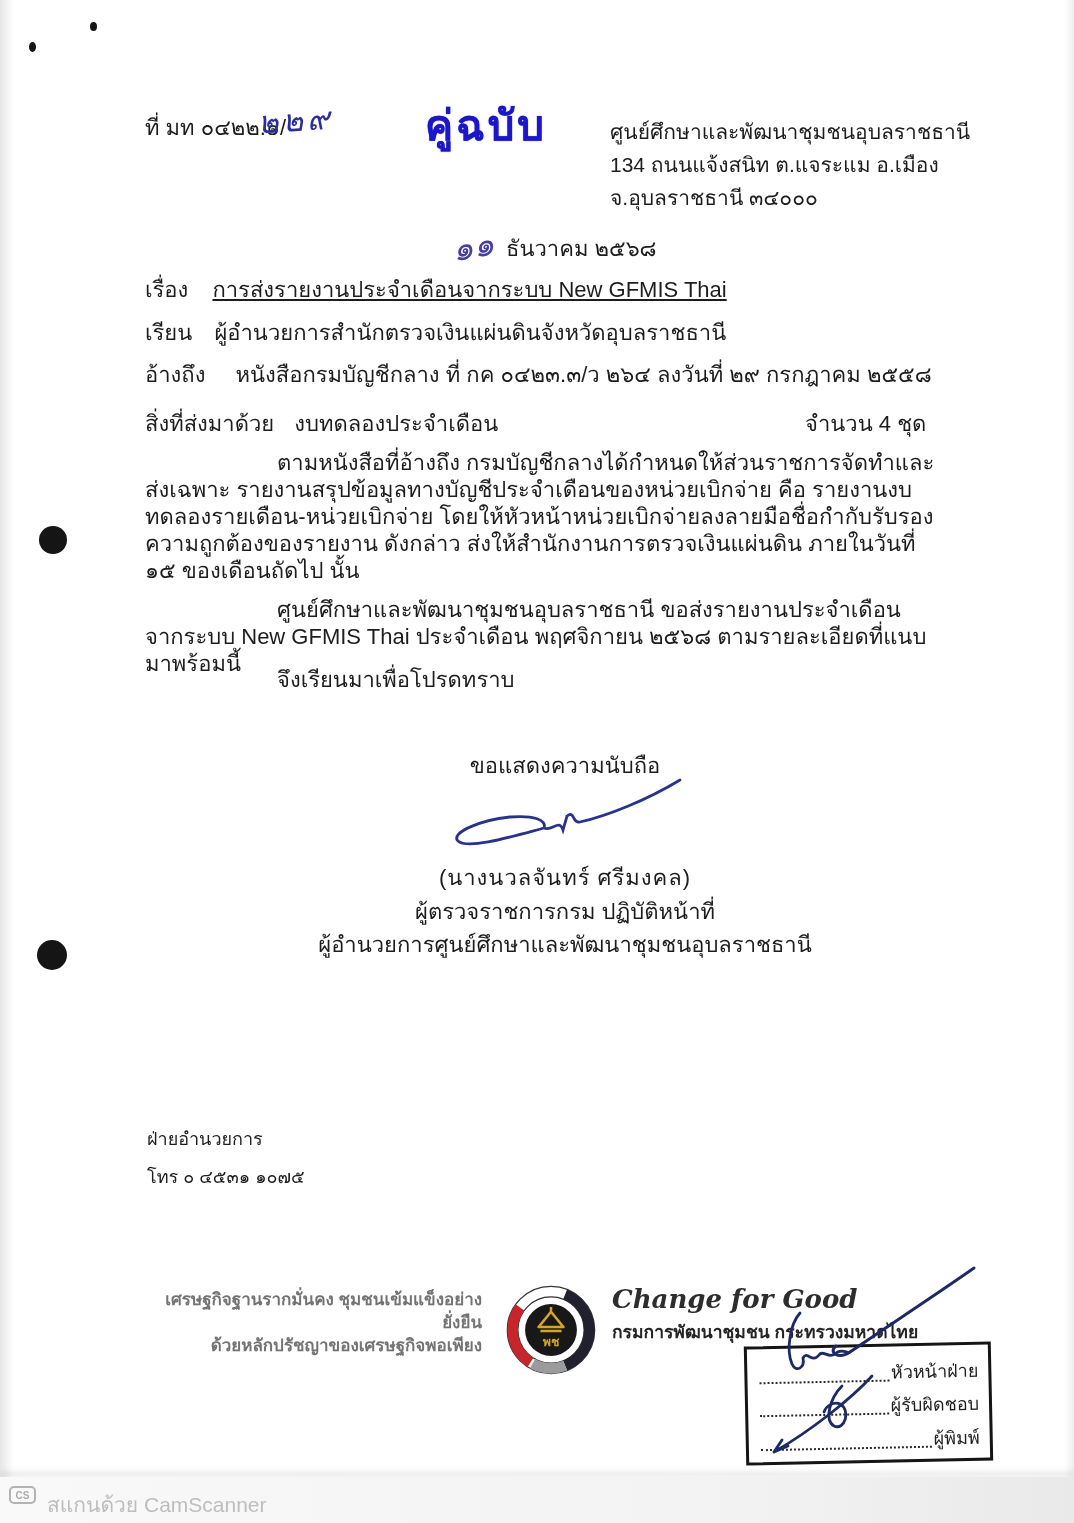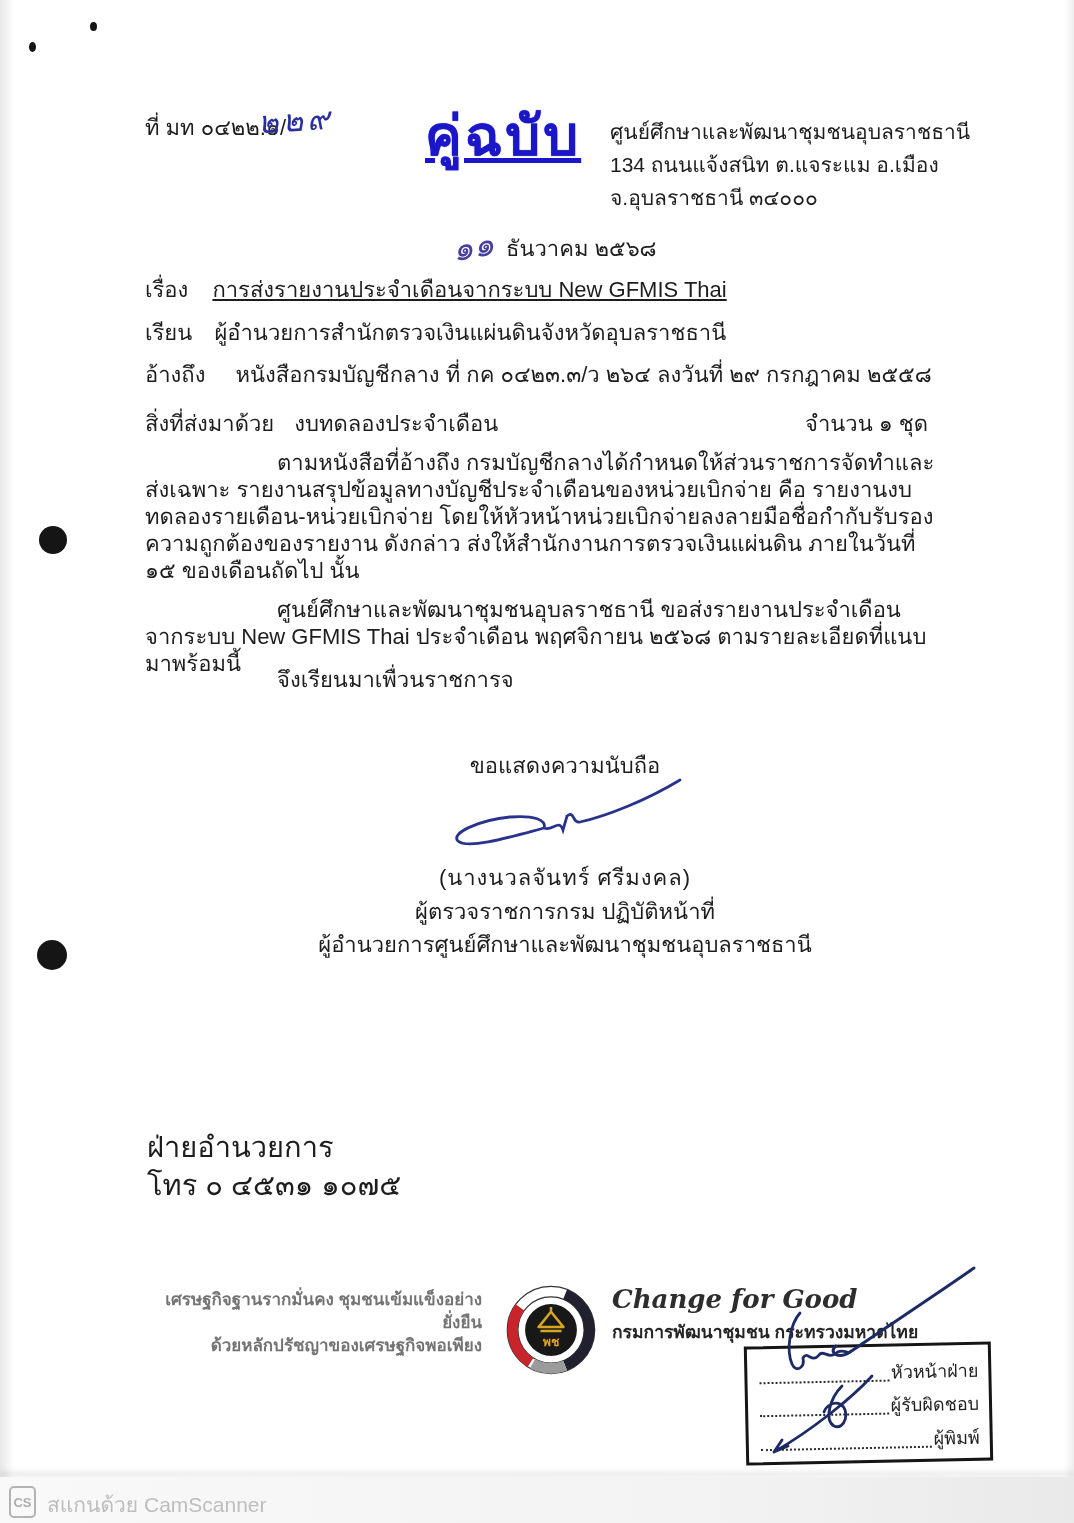--- a/index.html
+++ b/index.html
@@ -13,59 +13,59 @@
     background:linear-gradient(to left, rgba(120,120,120,.12), rgba(120,120,120,0)); }
   .dot { position:absolute; background:#151515; border-radius:50%; }
   .crease { position:absolute; left:0; top:1468px; width:1074px; height:9px;
     background:linear-gradient(to bottom, rgba(0,0,0,0), rgba(0,0,0,0.10)); filter:blur(2px); }
 
   
   .t { position:absolute; white-space:nowrap; color:#1d1d1d; }
   .ref-line { left:145px; top:110px; font-size:22px; }
   .hand { color:#2b2f9e; font-style:italic; }
   .ref-hand { left:258px; top:95px; font-size:31px; transform:rotate(-4deg); letter-spacing:4px; }
-  .copy-stamp { left:425px; top:92px; font-size:55px; font-weight:700; color:#1b16c8;
-    font-family:"DejaVu Serif","Liberation Serif",serif; letter-spacing:3px; text-shadow:0 0 1px #1b16c8;text-decoration:underline; }
+  .copy-stamp { left:425px; top:92px; font-size:42px; font-weight:700; color:#1b16c8;
+    font-family:"DejaVu Serif","Liberation Serif",serif; letter-spacing:3px; text-shadow:0 0 1px #1b16c8; }
   .addr { position:absolute; left:610px; top:115px; font-size:21px; line-height:33px; }
   .date-hand { left:452px; top:220px; font-size:33px; transform:rotate(-10deg); color:#463f9d; }
   .date-print { left:506px; top:231px; font-size:22px; }
 
   .field { position:absolute; left:145px; font-size:22px; }
   .field .lbl { display:inline-block;text-align:center; }
   .gap1 { margin-left:18px;text-decoration:underline; } .gap2 { margin-left:16px; } .gap3 { margin-left:24px; } .gap4 { margin-left:14px; }
   .count { position:absolute; left:805px; top:406px; font-size:22px; }
 
   .para { position:absolute; left:145px; width:792px; font-size:22px; line-height:27px; white-space:normal; }
   .indent { text-indent:132px; }
 
   .closing-block { position:absolute; left:230px; width:670px; text-align:center; font-size:22px; }
   .sig-center { position:absolute; left:452px; top:772px; }
   .name-line { letter-spacing:1px; }
 
-  .contact { position:absolute; left:147px; font-size:29px; }
+  .contact { position:absolute; left:147px; font-size:18px; }
 
   .tagline { position:absolute; left:150px; top:1288px; width:332px; text-align:right;
     font-size:17px; font-weight:700; line-height:23px; color:#737373; white-space:normal; }
   .cfg { position:absolute; left:612px; top:1284px; font-size:26px; font-weight:700; font-style:italic;
     font-family:"DejaVu Serif","Liberation Serif",serif; color:#2d2d2d; }
   .org { position:absolute; left:612px; top:1318px; font-size:17.5px; font-weight:700; color:#242424; }
 
   .stamp-box { position:absolute; left:745px; top:1344px; width:247px; height:119px;
     border:3px solid #151515; transform:rotate(-1.2deg); background:rgba(255,255,255,0.0); padding:6px 10px 6px 12px;
     display:flex; flex-direction:column; justify-content:space-between; }
   .srow { display:flex; align-items:flex-end; height:34px; }
   .leader { flex:1; border-bottom:2.5px dotted #2a2a2a; margin:0 2px 5px 0; }
   .srow .lab { font-size:18px; color:#1f1f1f; padding-bottom:0px; }
 
   svg { position:absolute; overflow:visible; }
 
   .cs-bar { position:absolute; left:0; top:1477px; width:1074px; height:46px;
     background:linear-gradient(to right,#f9f9f9 0%, #f2f2f2 70%, #e9e9e9 100%); }
-  .cs-icon { position:absolute; left:9px; top:9px; width:27px; height:32px; border:2.5px solid #b3b3b3;
-    border-radius:5px; color:#adadad; font-size:13px; font-weight:700; display:flex; align-items:center; justify-content:center; }
+  .cs-icon { position:absolute; left:9px; top:9px; width:27px; height:18px; border:2.5px solid #b3b3b3;
+    border-radius:5px; color:#adadad; font-size:10px; font-weight:700; display:flex; align-items:center; justify-content:center; }
   .cs-text { position:absolute; left:47px; top:11px; font-size:21px; color:#bdbdbd; }
 </style>
 </head>
 <body>
 
 <div id="page">
 
   <div class="edge-left"></div>
   <div class="edge-right"></div>
   <div class="dot" style="left:90px; top:22px; width:7px; height:9px;"></div>
@@ -96,25 +96,25 @@
     <span class="gap2">ผู้อำนวยการสำนักตรวจเงินแผ่นดินจังหวัดอุบลราชธานี</span>
   </div>
   <div class="field" style="top:357px;">
     <span class="lbl">อ้างถึง</span>
     <span class="gap3">หนังสือกรมบัญชีกลาง ที่ กค ๐๔๒๓.๓/ว ๒๖๔ ลงวันที่ ๒๙ กรกฎาคม ๒๕๕๘</span>
   </div>
   <div class="field" style="top:406px;">
     <span class="lbl">สิ่งที่ส่งมาด้วย</span>
     <span class="gap4">งบทดลองประจำเดือน</span>
   </div>
-  <div class="t count">จำนวน ๑ ชุด</div>
+  <div class="t count">จำนวน 4 ชุด</div>
 
   <div class="para indent" style="top:449px;">ตามหนังสือที่อ้างถึง กรมบัญชีกลางได้กำหนดให้ส่วนราชการจัดทำและส่งเฉพาะ รายงานสรุปข้อมูลทางบัญชีประจำเดือนของหน่วยเบิกจ่าย คือ รายงานงบทดลองรายเดือน-หน่วยเบิกจ่าย โดยให้หัวหน้าหน่วยเบิกจ่ายลงลายมือชื่อกำกับรับรองความถูกต้องของรายงาน ดังกล่าว ส่งให้สำนักงานการตรวจเงินแผ่นดิน ภายในวันที่ ๑๕ ของเดือนถัดไป  นั้น</div>
   <div class="para indent" style="top:596px;">ศูนย์ศึกษาและพัฒนาชุมชนอุบลราชธานี ขอส่งรายงานประจำเดือนจากระบบ New GFMIS Thai ประจำเดือน พฤศจิกายน ๒๕๖๘ ตามรายละเอียดที่แนบมาพร้อมนี้</div>
-  <div class="para" style="top:666px; padding-left:132px;">จึงเรียนมาเพื่วนราชการจ</div>
+  <div class="para" style="top:666px; padding-left:132px;">จึงเรียนมาเพื่อโปรดทราบ</div>
 
   <div class="closing-block" style="top:748px;">ขอแสดงความนับถือ</div>
 
   <svg class="sig-center" width="235" height="90" viewBox="0 0 235 90">
     <path d="M 228 8 C 195 28, 155 44, 128 50 C 120 52, 123 38, 115 44 L 111 58
              C 107 46, 100 60, 92 56 C 62 64, 16 78, 6 69 C -2 61, 28 48, 58 45
              C 82 43, 95 48, 92 56" fill="none" stroke="#2a338c" stroke-width="2.8" stroke-linecap="round"></path>
   </svg>
 
   <div class="closing-block name-line" style="top:860px;">(นางนวลจันทร์  ศรีมงคล)</div>

